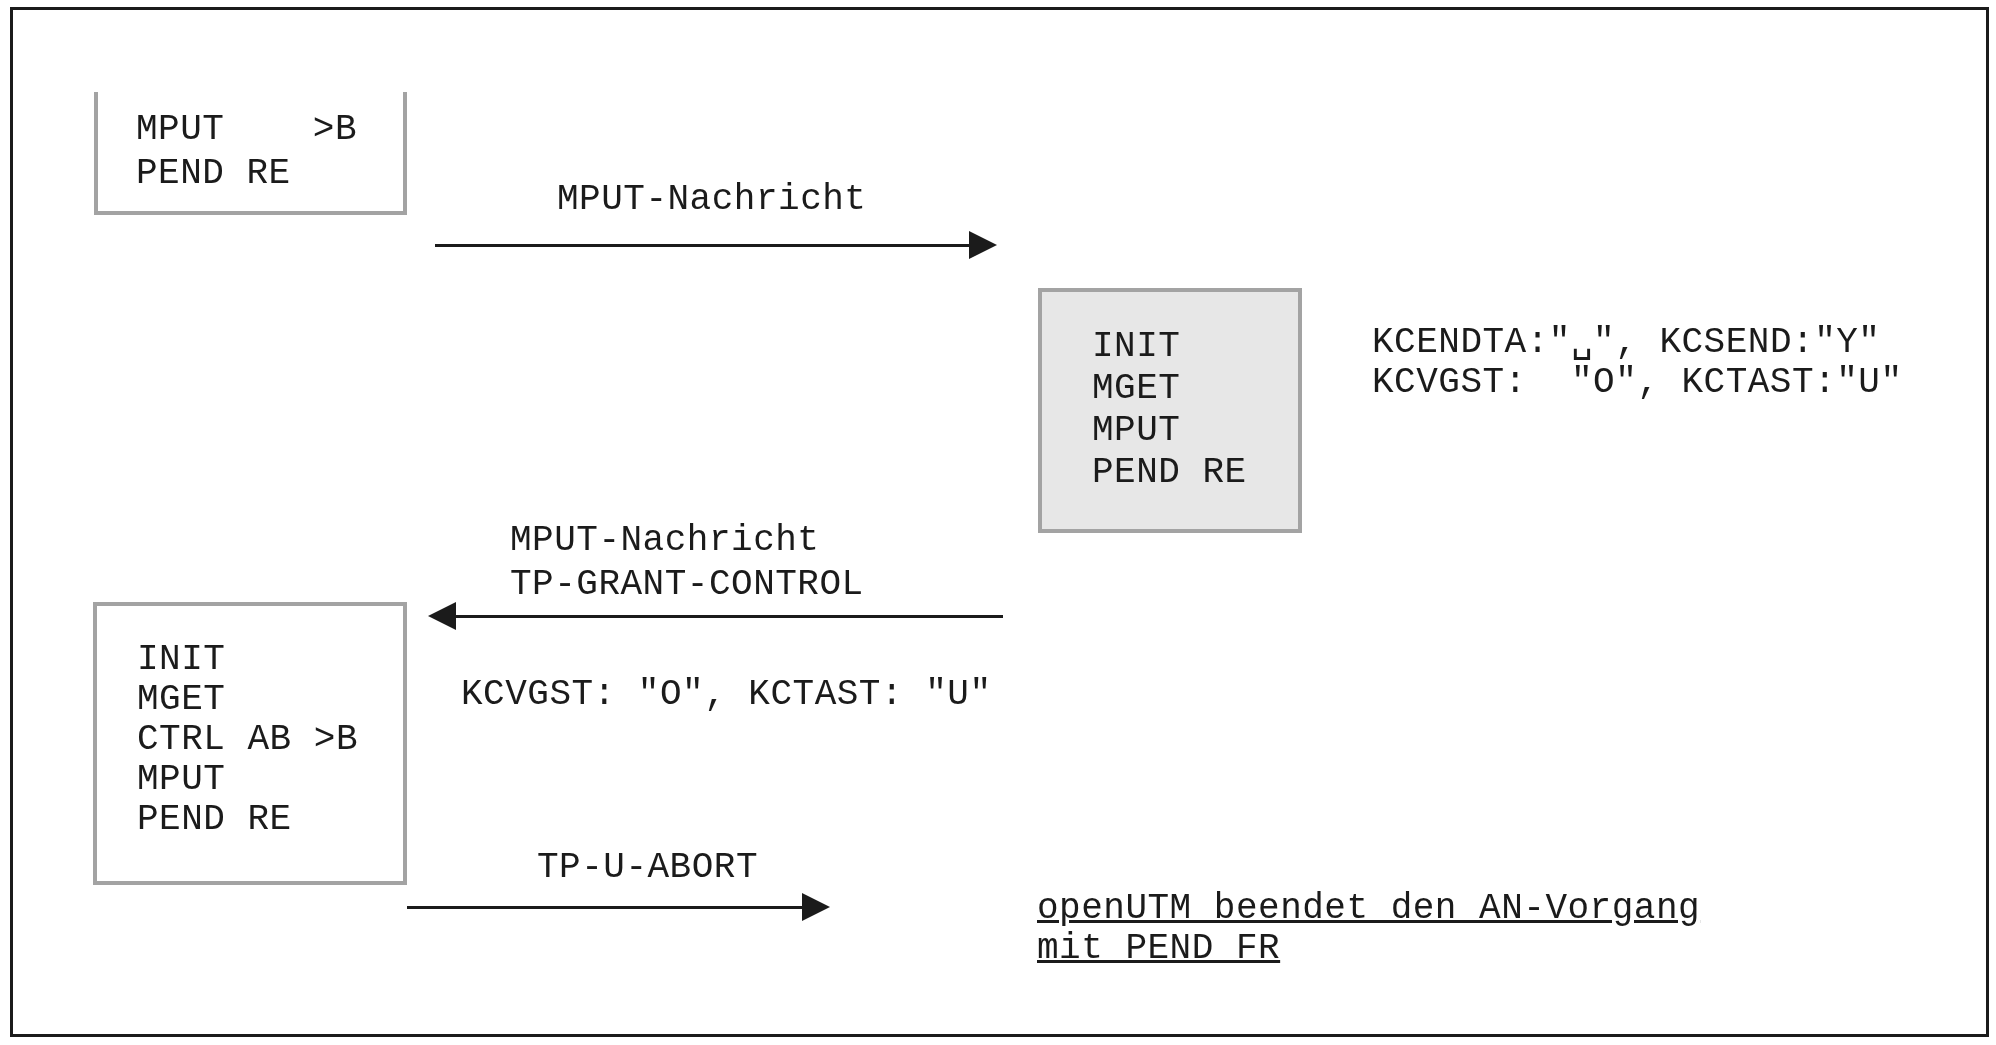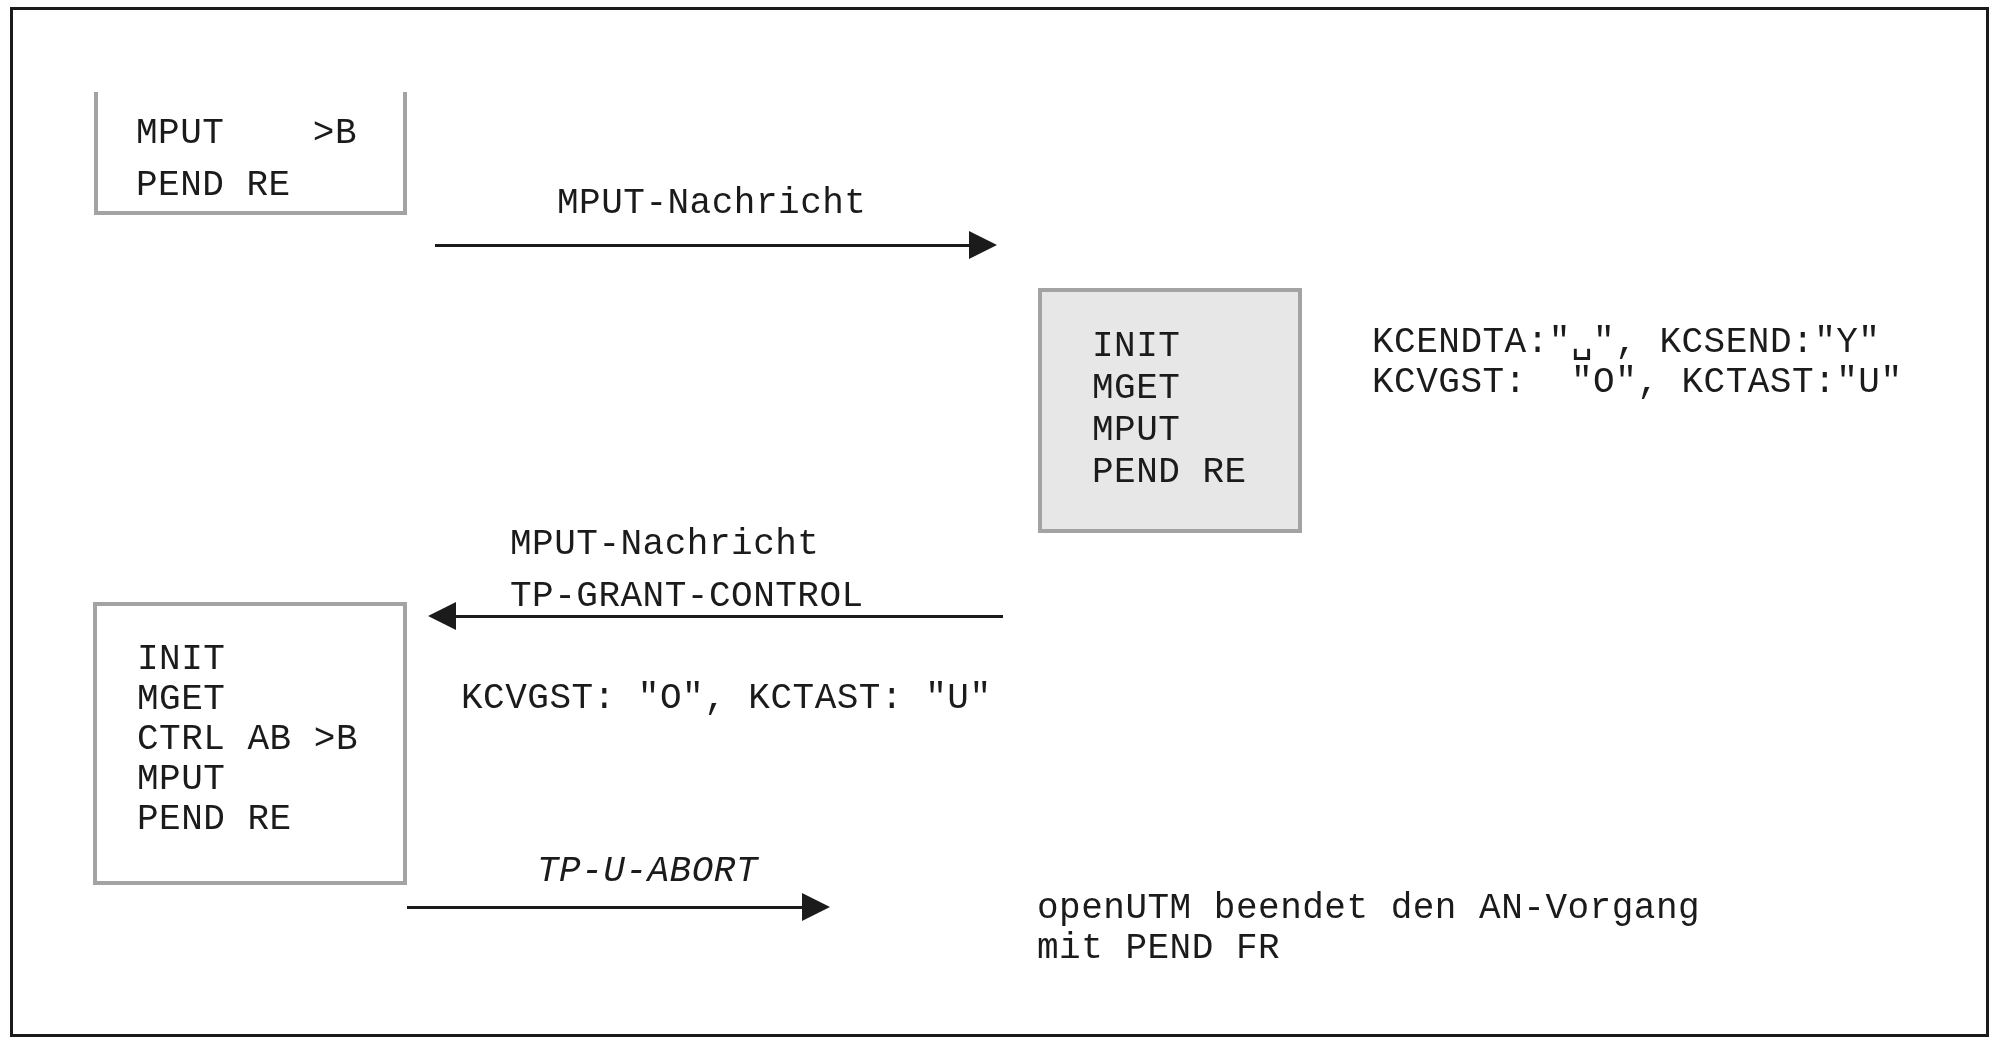--- a/index.html
+++ b/index.html
@@ -14,21 +14,21 @@
     position:absolute;left:10px;top:7px;
     width:1973px;height:1024px;
     border:3px solid #1b1b1b;
     background:#ffffff;
   }
   .mono{
     position:absolute;
     font-size:36px;
     letter-spacing:0.5px;
     white-space:pre;
-    line-height:52px;
+    line-height:44px;
   }
   .pbox{
     position:absolute;
     border:4px solid #a3a3a3;
     background:#ffffff;
     box-sizing:border-box;
   }
   .pbox .mono{position:static;display:block;}
   .box-top-left{
     left:94px;top:92px;width:313px;height:123px;
@@ -54,24 +54,24 @@
   .arrow-head{
     position:absolute;
     width:0;height:0;
     border-top:14px solid transparent;
     border-bottom:14px solid transparent;
   }
   .arrow-head.right{border-left:28px solid #1b1b1b;}
   .arrow-head.left{border-right:28px solid #1b1b1b;}
   .kc-right{left:1372px;top:323px;line-height:40px;}
   .kc-middle{left:461px;top:673px;}
-  .result-note{left:1037px;top:889px;line-height:40px;}
+  .result-note{left:1037px;top:889px;line-height:40px;text-decoration:underline;}
   .lbl-msg1{left:557px;top:178px;}
   .lbl-msg2{left:510px;top:519px;}
-  .lbl-msg3{left:537px;top:846px;font-style:italic;}
+  .lbl-msg3{left:537px;top:846px;}
 </style>
 </head>
 <body>
 
 <div class="frame"></div>
 
 <div class="pbox box-top-left">
   <span class="mono">MPUT    &gt;B
 PEND RE</span>
 </div>

